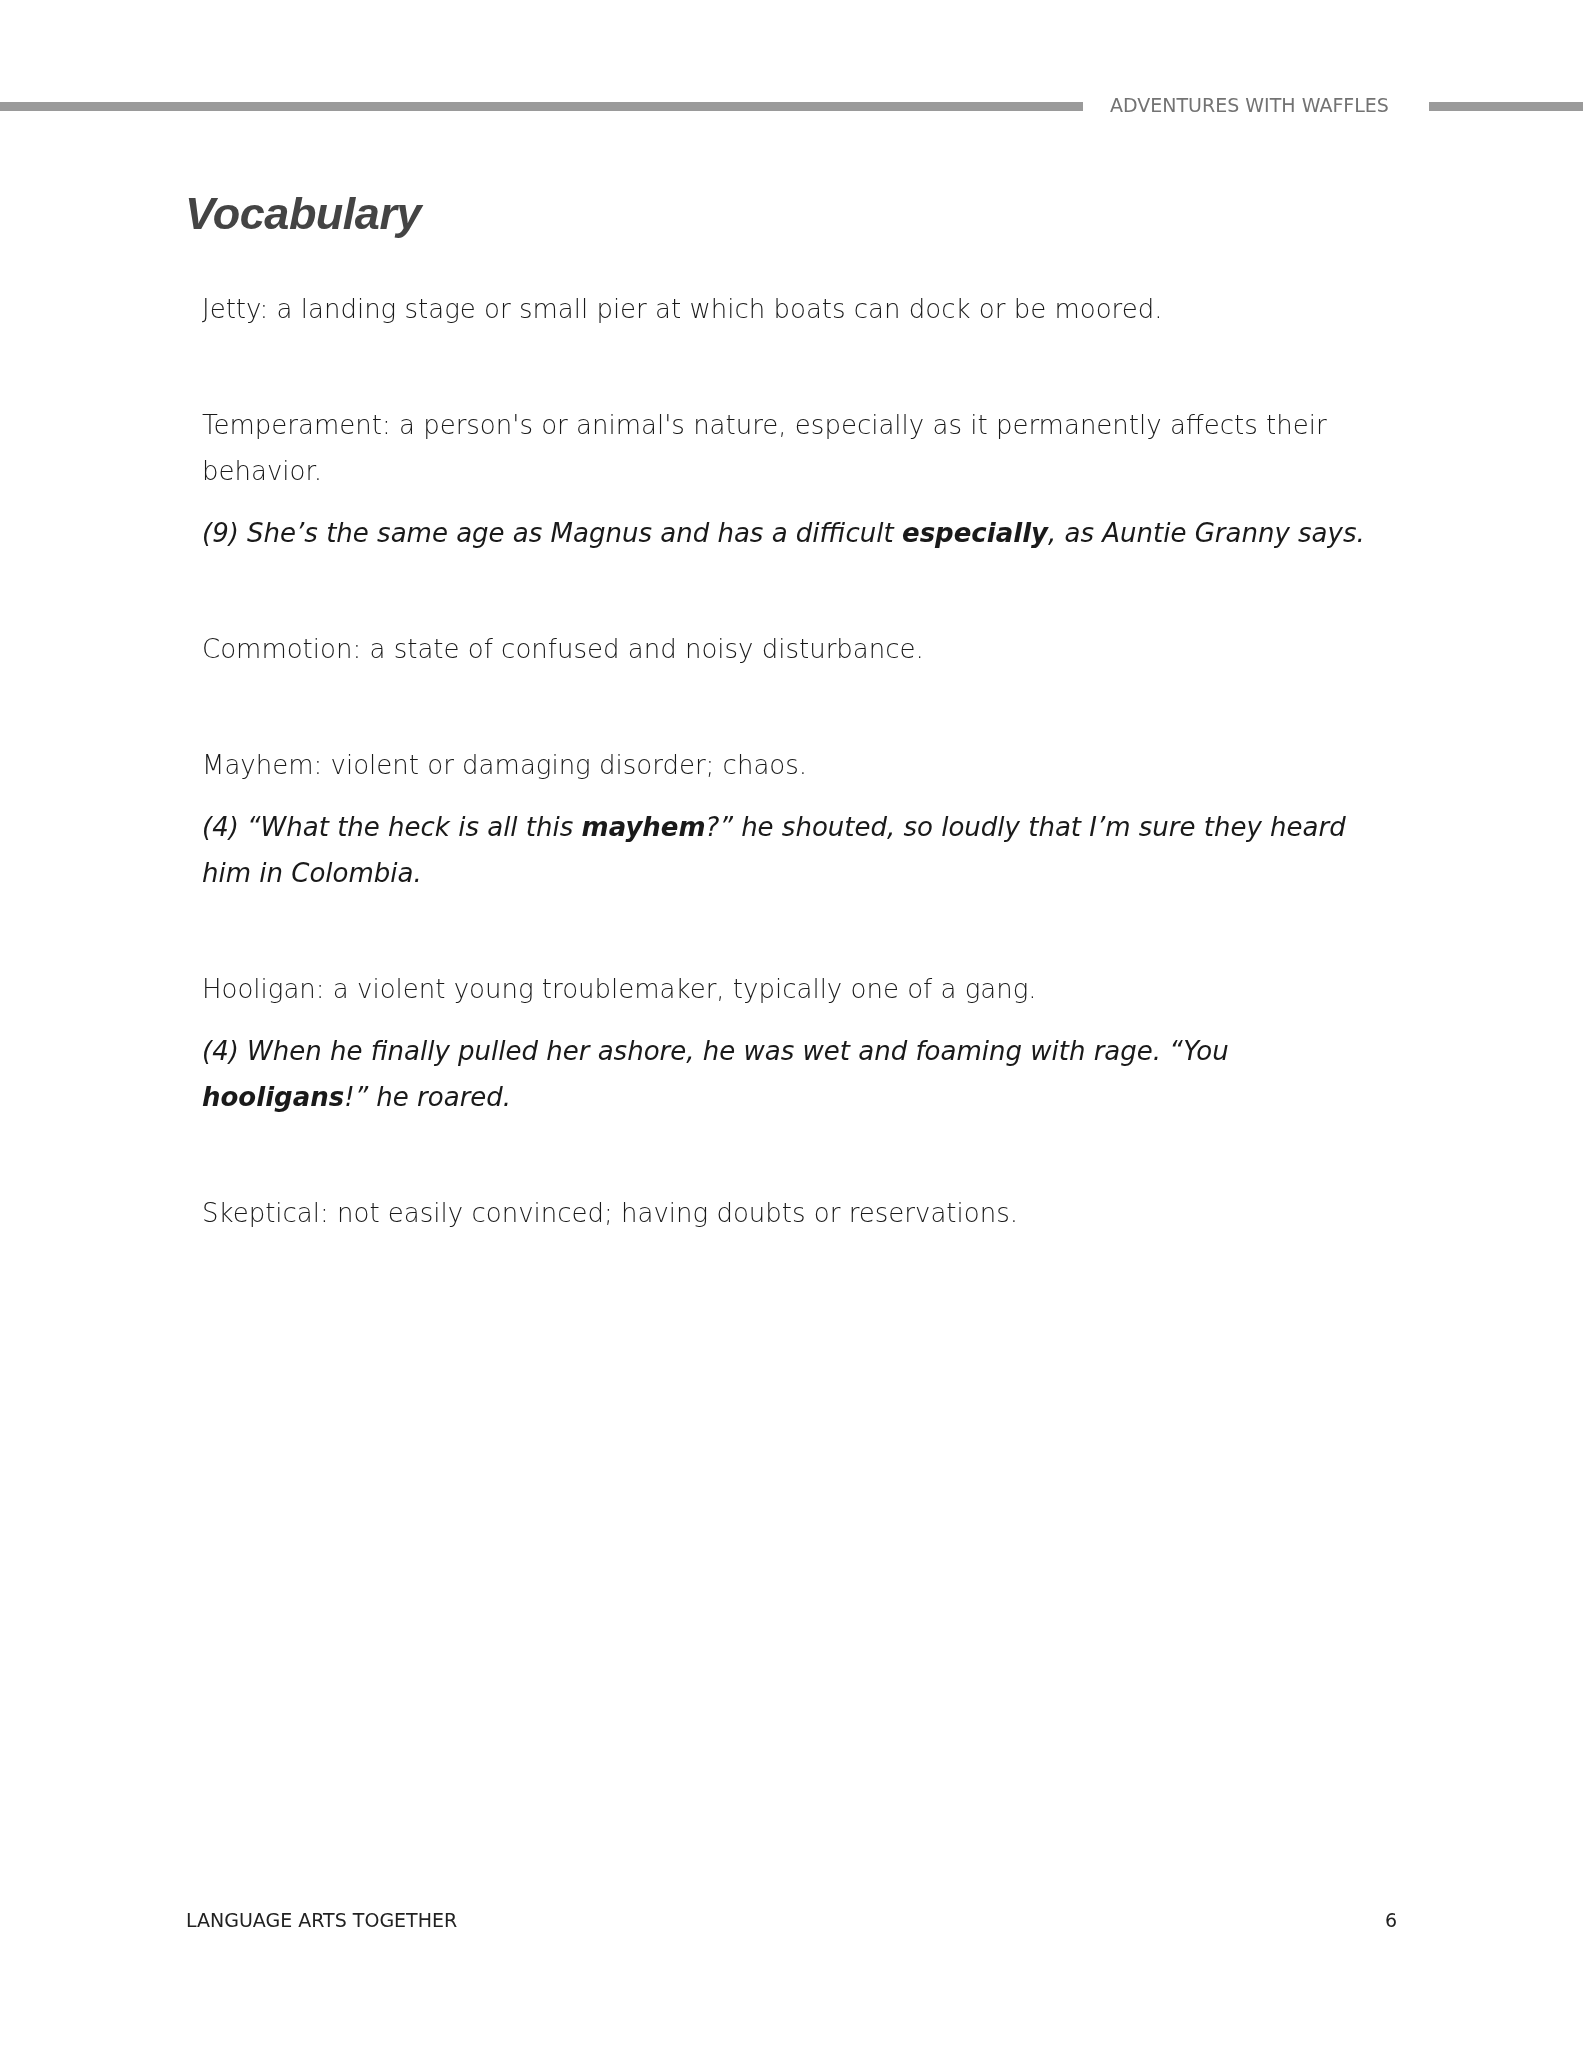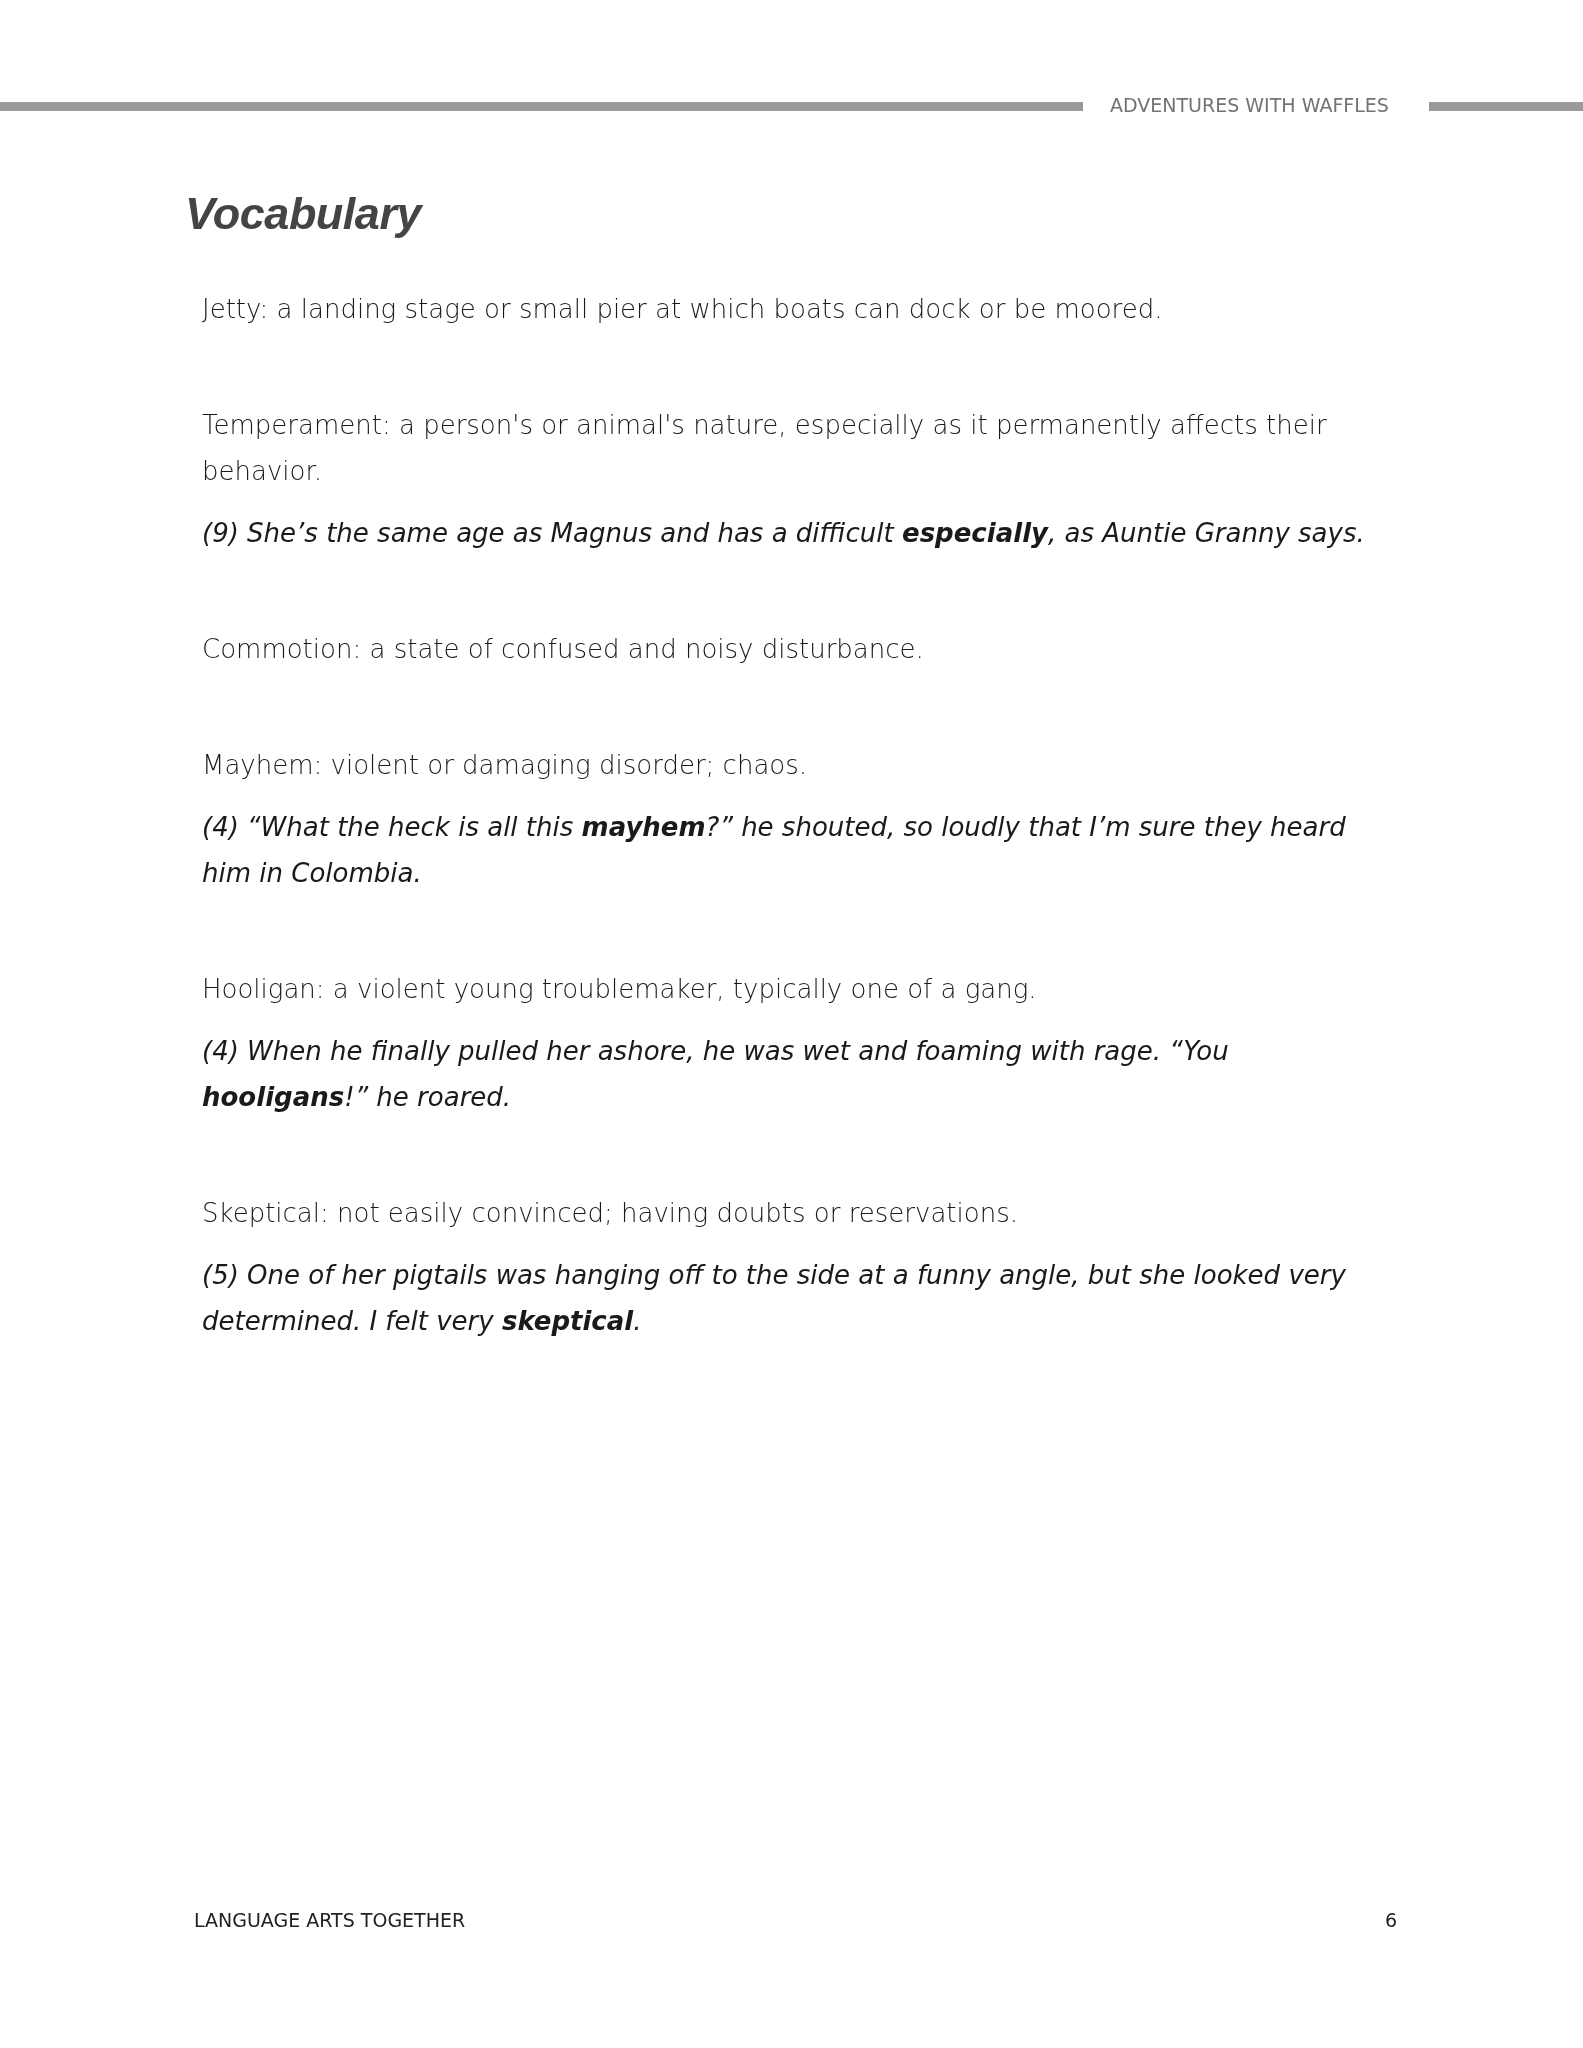--- a/index.html
+++ b/index.html
@@ -9,21 +9,21 @@
     .hdr-bar-right { position: absolute; left: 1429px; top: 102px; width: 154px; height: 9px; background: #9a9a9a; }
     .hdr-title { position: absolute; left: 1110px; top: 94px; font-size: 19px; letter-spacing: 0; color: #737373; white-space: nowrap; }
     .page-title { position: absolute; left: 185px; top: 188px; margin: 0; font-family: "Liberation Sans", sans-serif;
                   font-weight: bold; font-size: 45px; color: #444444; letter-spacing: -0.5px; font-style: italic; }
     .entries { position: absolute; left: 186px; top: 270px; width: 1230px; }
     .entry { margin-bottom: 70px; }
     .entry p { margin: 16px; font-size: 26px; line-height: 46px; }
     .def { margin-bottom: 16px !important; font-weight: 300; }
     .ex { font-style: italic; }
     .ex b { font-weight: bold; }
-    .footer-left { position: absolute; left: 194px; top: 1909px; font-size: 19px; color: #222; }
+    .footer-left { position: absolute; left: 186px; top: 1909px; font-size: 19px; color: #222; }
     .footer-right { position: absolute; left: 1385px; top: 1909px; font-size: 19px; color: #222; }
   </style>
 </head>
 <body>
 
 <div class="hdr-bar-left"></div>
 <div class="hdr-title">ADVENTURES WITH WAFFLES</div>
 <div class="hdr-bar-right"></div>
 
 <h1 class="page-title">Vocabulary</h1>
@@ -42,18 +42,17 @@
   <div class="entry">
     <p class="def">Mayhem: violent or damaging disorder; chaos.</p>
     <p class="ex"><span>(4) “What the heck is all this </span><b>mayhem</b><span>?” he shouted, so loudly that I’m sure they heard him in Colombia.</span></p>
   </div>
   <div class="entry">
     <p class="def">Hooligan: a violent young troublemaker, typically one of a gang.</p>
     <p class="ex"><span>(4) When he finally pulled her ashore, he was wet and foaming with rage. “You </span><b>hooligans</b><span>!” he roared.</span></p>
   </div>
   <div class="entry">
     <p class="def">Skeptical: not easily convinced; having doubts or reservations.</p>
-    <p class="ex"><span>(5) One of her pigtails was hanging off to the side at a funny angle, but she looked very determined. I felt very </span><b>skeptical</b><span>.</span></p>
   </div>
 </div>
 
 <div class="footer-left">LANGUAGE ARTS TOGETHER</div>
 <div class="footer-right">6</div>
 
 </body></html>

